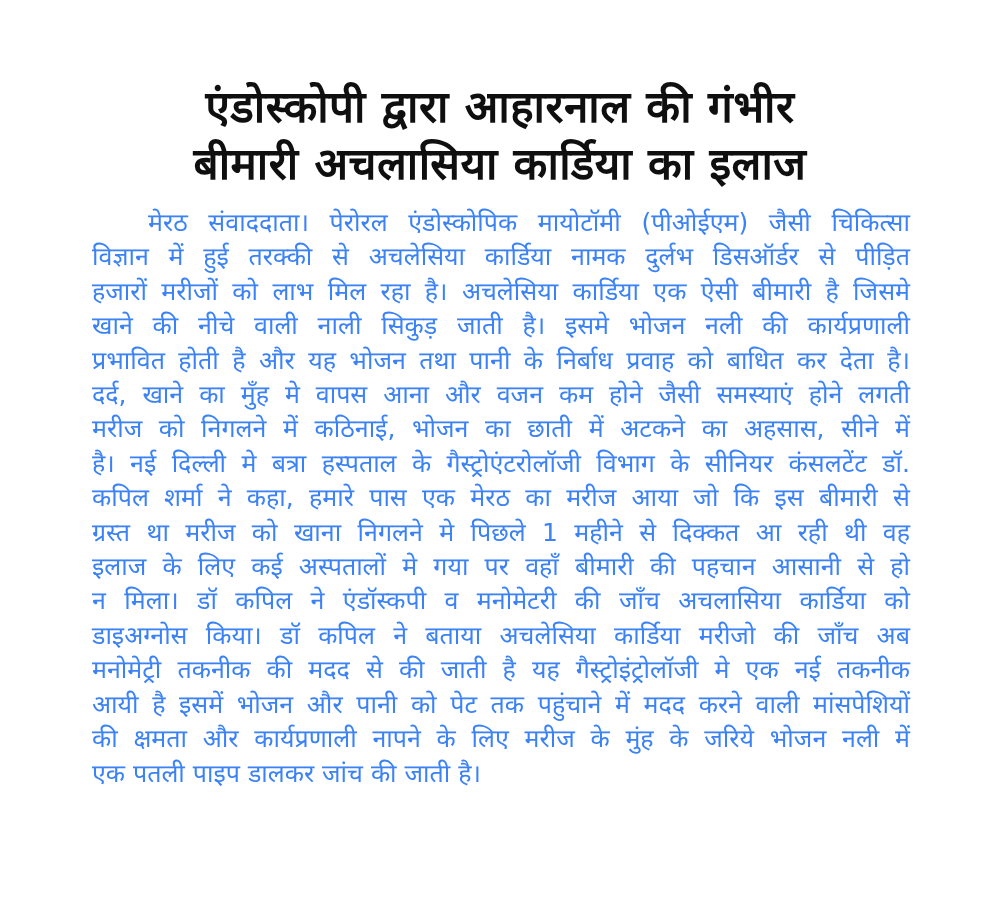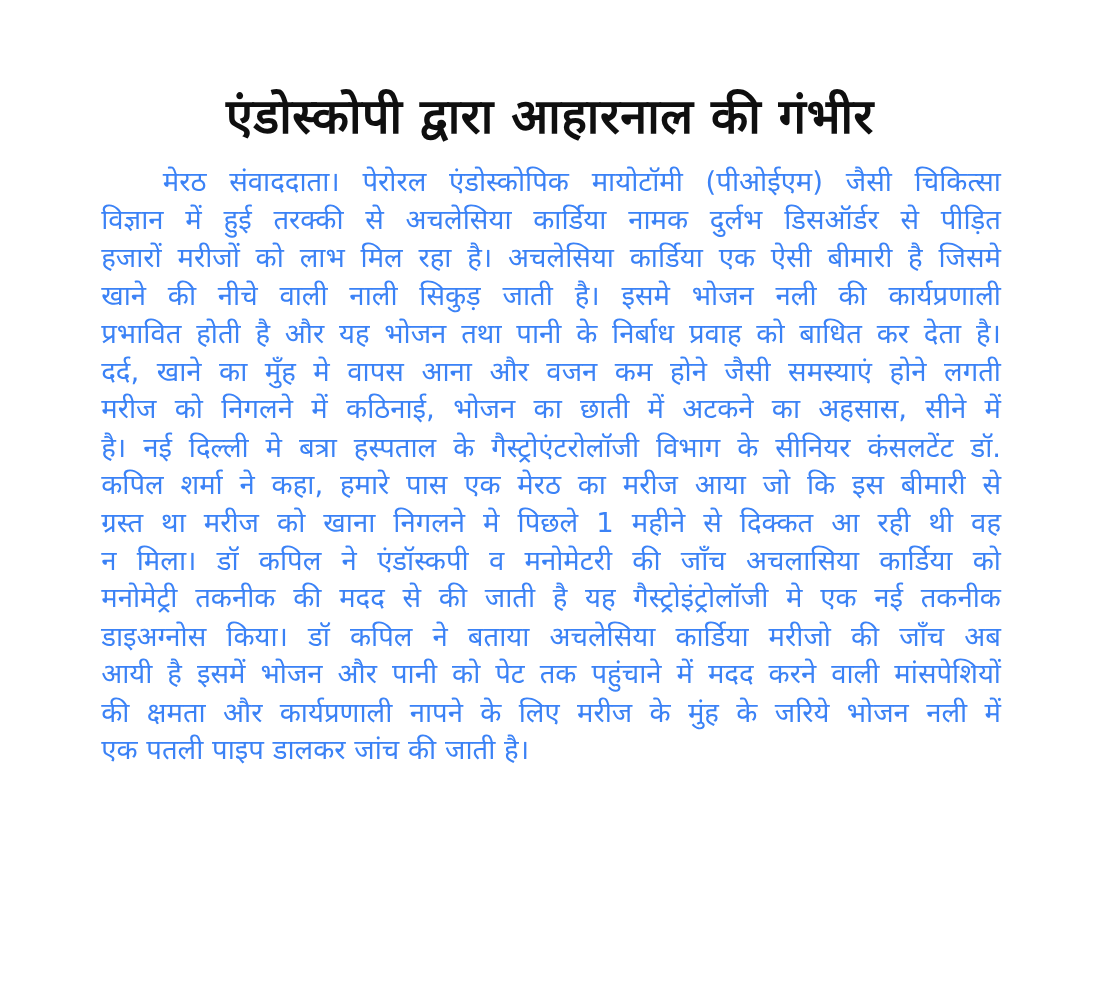--- a/index.html
+++ b/index.html
@@ -50,34 +50,36 @@
     text-align-last: left;
   }
 </style>
 </head>
 <body>
 
 <div class="page">
 
   <h1 class="headline">
     <span class="hl">एंडोस्कोपी द्वारा आहारनाल की गंभीर</span>
+    <span class="hl">बीमारी अचलासिया कार्डिया का इलाज</span>
   </h1>
 
   <div class="article-body">
     <p class="line indent">मेरठ संवाददाता। पेरोरल एंडोस्कोपिक मायोटॉमी (पीओईएम) जैसी चिकित्सा</p>
     <p class="line">विज्ञान में हुई तरक्की से  अचलेसिया कार्डिया नामक दुर्लभ डिसऑर्डर से पीड़ित</p>
     <p class="line">हजारों मरीजों को लाभ मिल रहा है। अचलेसिया कार्डिया एक ऐसी बीमारी है जिसमे</p>
     <p class="line">खाने की  नीचे वाली नाली सिकुड़ जाती है। इसमे  भोजन नली की कार्यप्रणाली</p>
     <p class="line">प्रभावित होती है और यह भोजन तथा पानी के निर्बाध प्रवाह को बाधित कर देता है।</p>
     <p class="line">दर्द, खाने का मुँह मे वापस आना  और वजन कम होने जैसी समस्याएं होने लगती</p>
     <p class="line">मरीज को निगलने में कठिनाई, भोजन का छाती में अटकने का अहसास, सीने में</p>
     <p class="line">है। नई दिल्ली मे बत्रा हस्पताल के  गैस्ट्रोएंटरोलॉजी विभाग के सीनियर कंसलटेंट डॉ.</p>
     <p class="line">कपिल शर्मा ने कहा,  हमारे पास एक मेरठ का मरीज आया जो कि इस बीमारी से</p>
     <p class="line">ग्रस्त था मरीज को खाना निगलने मे पिछले 1 महीने से दिक्कत  आ रही थी वह</p>
+    <p class="line">इलाज के लिए कई अस्पतालों मे गया पर वहाँ बीमारी की पहचान आसानी से हो</p>
     <p class="line">न मिला। डॉ कपिल ने एंडॉस्कपी व मनोमेटरी की जाँच अचलासिया कार्डिया को</p>
+    <p class="line">डाइअग्नोस किया। डॉ कपिल ने बताया अचलेसिया कार्डिया मरीजो की जाँच अब</p>
     <p class="line">मनोमेट्री तकनीक की मदद से की जाती है यह गैस्ट्रोइंट्रोलॉजी मे एक नई तकनीक</p>
-    <p class="line">डाइअग्नोस किया। डॉ कपिल ने बताया अचलेसिया कार्डिया मरीजो की जाँच अब</p>
     <p class="line">आयी है  इसमें भोजन और पानी को पेट तक पहुंचाने में मदद करने वाली मांसपेशियों</p>
     <p class="line">की क्षमता और कार्यप्रणाली नापने के लिए मरीज के मुंह के जरिये भोजन नली में</p>
     <p class="line last">एक पतली पाइप डालकर जांच की जाती है।</p>
   </div>
 
 </div>
 
 </body></html>

